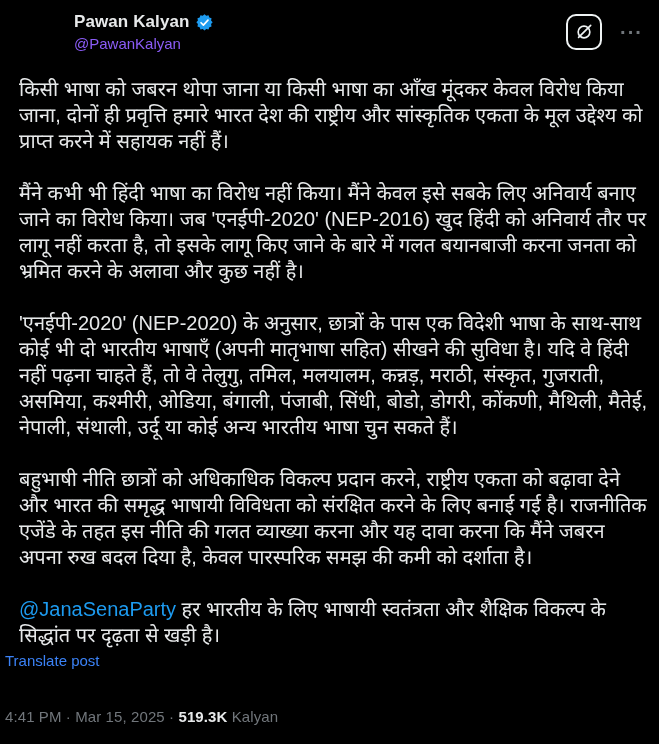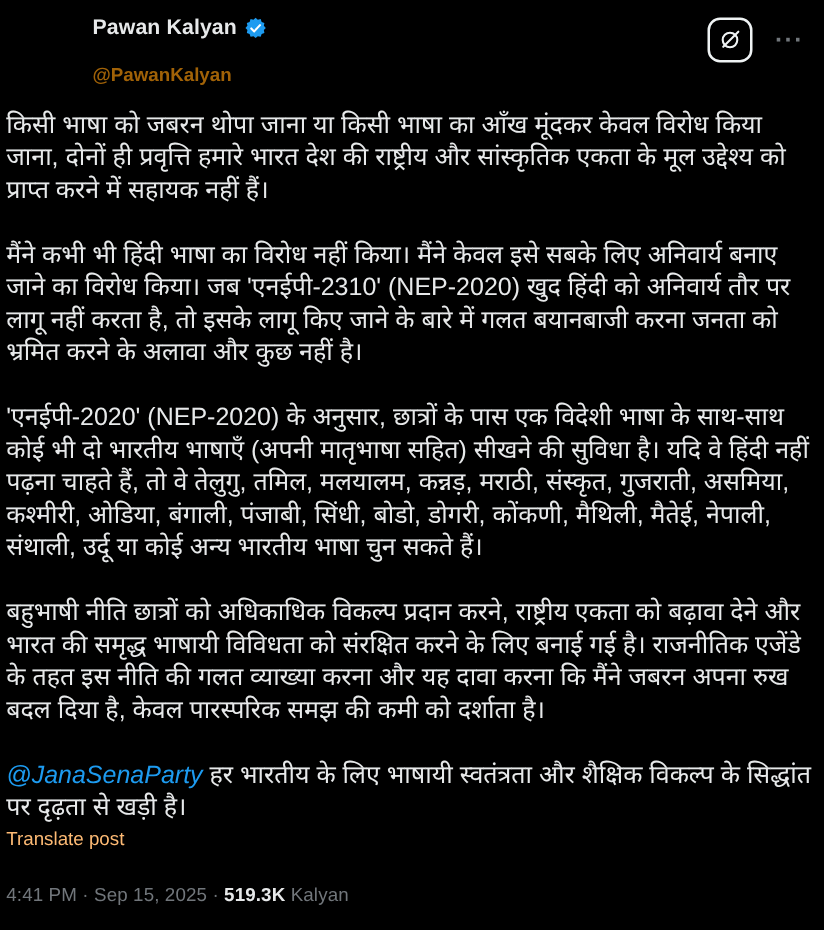--- a/index.html
+++ b/index.html
@@ -49,23 +49,22 @@
     color: #e7e9ea;
     letter-spacing: 0.1px;
   }
   .verified {
     width: 19px;
     height: 19px;
     display: inline-block;
   }
   .handle {
     font-size: 15px;
-    color: #a16207;
-    margin-top: 20px;
-    font-weight: bold;
+    color: #8b5cf6;
+    margin-top: 3px;
   }
   .header-actions {
     display: flex;
     align-items: center;
     gap: 16px;
     padding-top: 4px;
   }
   .grok-btn {
     width: 36px;
     height: 36px;
@@ -83,39 +82,38 @@
     font-weight: bold;
     letter-spacing: 1px;
     background: transparent;
     border: none;
     cursor: pointer;
     line-height: 1;
     padding: 4px 2px;
   }
   
   .body-text {
-    padding: 18px 8px 0 5px;
+    padding: 18px 8px 0 19px;
     font-size: 20px;
     line-height: 26px;
     color: #e7e9ea;
     letter-spacing: 0px;
   }
   .body-text p { margin-bottom: 26px; }
   .body-text p:last-child { margin-bottom: 0; }
   .mention {
     color: #1d9bf0;
     text-decoration: none;
     cursor: pointer;
-    font-style: italic;
   }
   .translate {
     display: inline-block;
     margin: 4px 0 0 5px;
     font-size: 15px;
-    color: #fdba74;
+    color: #3b82f6;
     text-decoration: none;
     cursor: pointer;
   }
   
   .footer {
     position: absolute;
     left: 5px;
     top: 708px;
     font-size: 15px;
     color: #71767b;
@@ -157,24 +155,24 @@
           </svg>
         </span>
       </button>
       <button class="more-btn">···</button>
     </div>
   </div>
 
   
   <div class="body-text">
     <p>किसी भाषा को जबरन थोपा जाना या किसी भाषा का आँख मूंदकर केवल विरोध किया जाना, दोनों ही प्रवृत्ति हमारे भारत देश की राष्ट्रीय और सांस्कृतिक एकता के मूल उद्देश्य को प्राप्त करने में सहायक नहीं हैं।</p>
-    <p>मैंने कभी भी हिंदी भाषा का विरोध नहीं किया। मैंने केवल इसे सबके लिए अनिवार्य बनाए जाने का विरोध किया। जब 'एनईपी-2310' (NEP-2020) खुद हिंदी को अनिवार्य तौर पर लागू नहीं करता है, तो इसके लागू किए जाने के बारे में गलत बयानबाजी करना जनता को भ्रमित करने के अलावा और कुछ नहीं है।</p>
+    <p>मैंने कभी भी हिंदी भाषा का विरोध नहीं किया। मैंने केवल इसे सबके लिए अनिवार्य बनाए जाने का विरोध किया। जब 'एनईपी-2020' (NEP-2016) खुद हिंदी को अनिवार्य तौर पर लागू नहीं करता है, तो इसके लागू किए जाने के बारे में गलत बयानबाजी करना जनता को भ्रमित करने के अलावा और कुछ नहीं है।</p>
     <p>'एनईपी-2020' (NEP-2020) के अनुसार, छात्रों के पास एक विदेशी भाषा के साथ-साथ कोई भी दो भारतीय भाषाएँ (अपनी मातृभाषा सहित) सीखने की सुविधा है। यदि वे हिंदी नहीं पढ़ना चाहते हैं, तो वे तेलुगु, तमिल, मलयालम, कन्नड़, मराठी, संस्कृत, गुजराती, असमिया, कश्मीरी, ओडिया, बंगाली, पंजाबी, सिंधी, बोडो, डोगरी, कोंकणी, मैथिली, मैतेई, नेपाली, संथाली, उर्दू या कोई अन्य भारतीय भाषा चुन सकते हैं।</p>
     <p>बहुभाषी नीति छात्रों को अधिकाधिक विकल्प प्रदान करने, राष्ट्रीय एकता को बढ़ावा देने और भारत की समृद्ध भाषायी विविधता को संरक्षित करने के लिए बनाई गई है। राजनीतिक एजेंडे के तहत इस नीति की गलत व्याख्या करना और यह दावा करना कि मैंने जबरन अपना रुख बदल दिया है, केवल पारस्परिक समझ की कमी को दर्शाता है।</p>
     <p><a class="mention">@JanaSenaParty</a><span> हर भारतीय के लिए भाषायी स्वतंत्रता और शैक्षिक विकल्प के सिद्धांत पर दृढ़ता से खड़ी है।</span></p>
   </div>
 
   <a class="translate">Translate post</a>
 
   
-  <div class="footer"><span>4:41 PM</span><span> · </span><span>Sep 15, 2025</span><span> · </span><span class="views-count">519.3K</span><span> Kalyan</span></div>
+  <div class="footer"><span>4:41 PM</span><span> · </span><span>Mar 15, 2025</span><span> · </span><span class="views-count">519.3K</span><span> Kalyan</span></div>
 
 </div>
 
 </body></html>

